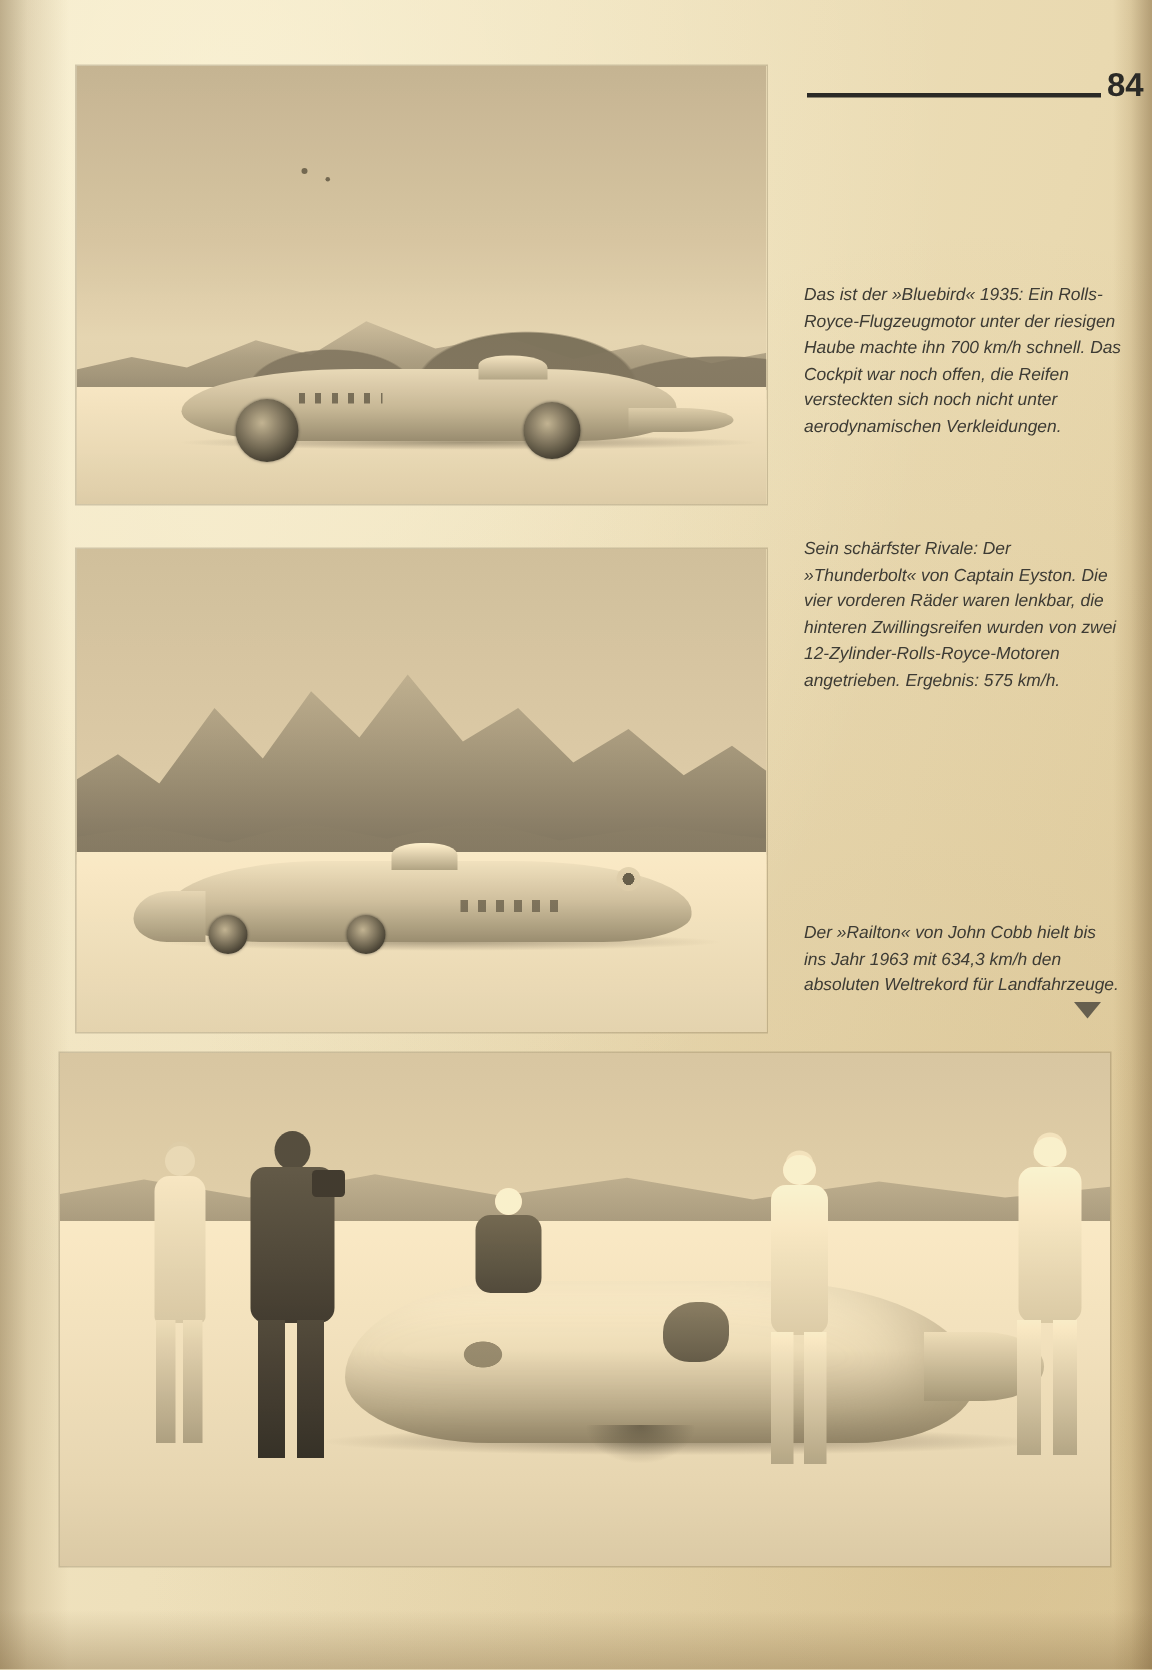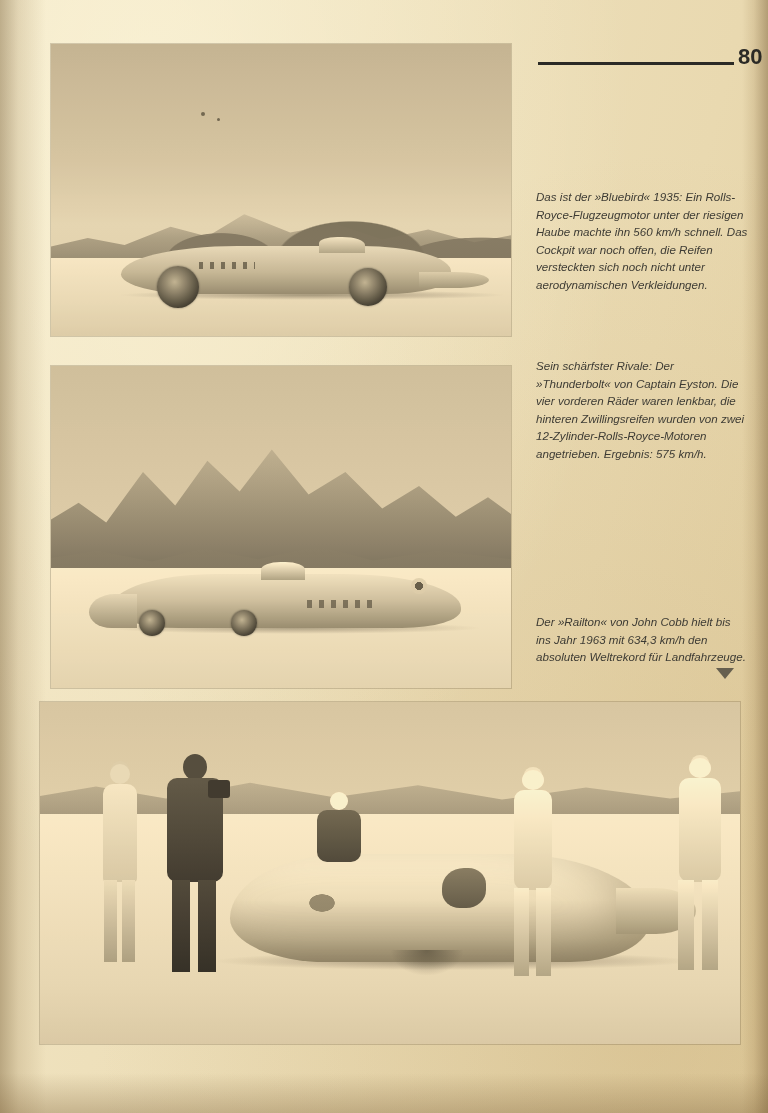--- a/index.html
+++ b/index.html
@@ -226,21 +226,21 @@
 </style>
 </head>
 <body>
 
 <div class="page"></div>
 <div class="gutter-shadow"></div>
 <div class="right-edge"></div>
 <div class="bottom-edge"></div>
 
 <div class="header-rule"></div>
-<div class="folio">80</div>
+<div class="folio">84</div>
 
 <div class="photo" id="photo1">
   <div class="sky1"></div>
   <div class="mtn1"></div>
   <div class="mtn1b"></div>
   <div class="ground1"></div>
   <div class="shadow1"></div>
   <div class="car1">
     <div class="cockpit"></div>
     <div class="vents"></div>
@@ -309,16 +309,16 @@
   </div>
 
   <div class="person" style="left:632px;top:56px;width:56px;height:212px;">
     <div class="head" style="top:0;width:22px;height:20px;background:#efe6cb;box-shadow:0 -5px 0 -2px #e3d8ba;"></div>
     <div class="body" style="top:20px;width:42px;height:104px;background:linear-gradient(180deg,#f2e9cf,#cbc09f);border-radius:10px;"></div>
     <div class="legL" style="left:6px;top:122px;width:16px;height:90px;background:linear-gradient(180deg,#ece2c6,#a89d7e);"></div>
     <div class="legR" style="left:30px;top:122px;width:16px;height:90px;background:linear-gradient(180deg,#ece2c6,#a89d7e);"></div>
   </div>
 </div>
 
-<div class="caption" id="cap1">Das ist der »Bluebird« 1935: Ein Rolls-Royce-Flugzeugmotor unter der riesigen Haube machte ihn 560 km/h schnell. Das Cockpit war noch offen, die Reifen versteckten sich noch nicht unter aerodynamischen Verkleidungen.</div>
+<div class="caption" id="cap1">Das ist der »Bluebird« 1935: Ein Rolls-Royce-Flugzeugmotor unter der riesigen Haube machte ihn 700 km/h schnell. Das Cockpit war noch offen, die Reifen versteckten sich noch nicht unter aerodynamischen Verkleidungen.</div>
 <div class="caption" id="cap2">Sein schärfster Rivale: Der »Thunderbolt« von Captain Eyston. Die vier vorderen Räder waren lenkbar, die hinteren Zwillingsreifen wurden von zwei 12-Zylinder-Rolls-Royce-Motoren angetrieben. Ergebnis: 575 km/h.</div>
 <div class="caption" id="cap3">Der »Railton« von John Cobb hielt bis ins Jahr 1963 mit 634,3 km/h den absoluten Weltrekord für Landfahrzeuge.</div>
 <div class="cap-marker"></div>
 
 </body></html>

